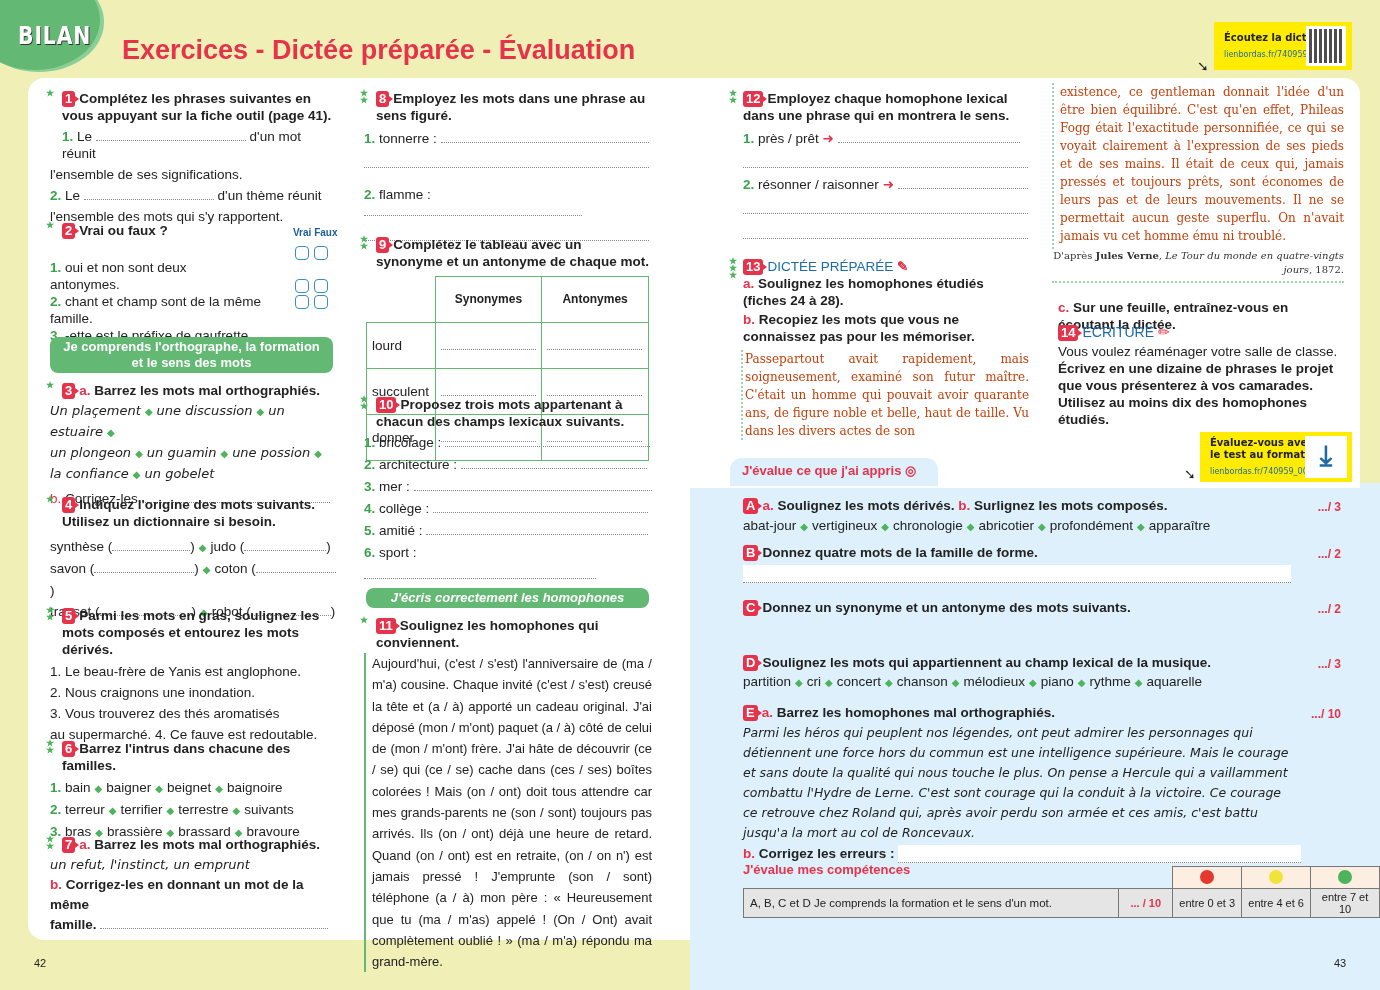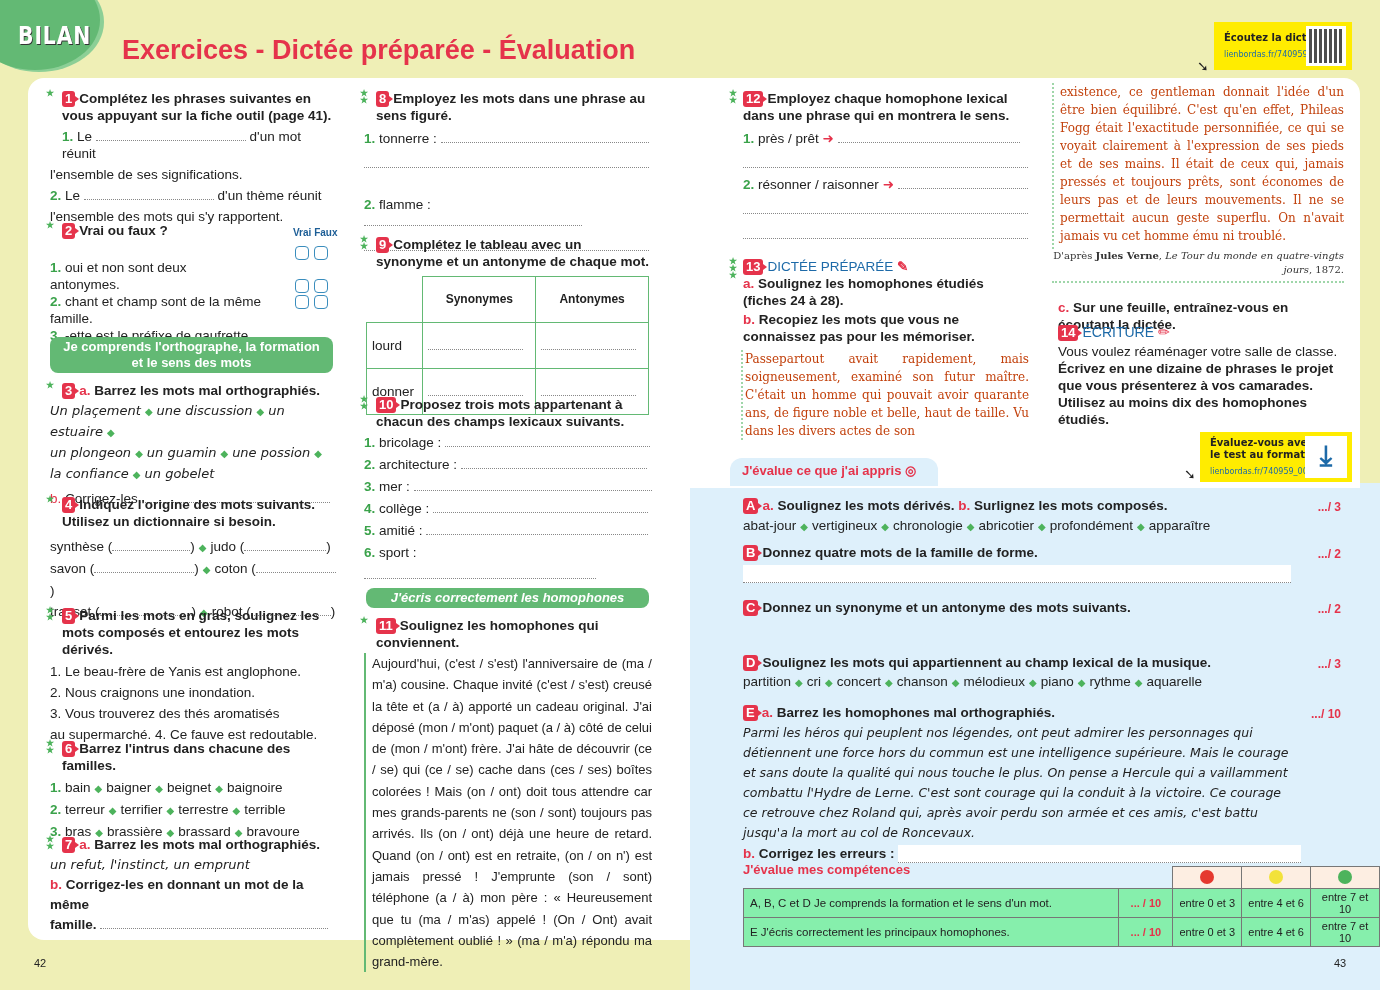--- a/index.html
+++ b/index.html
@@ -26,21 +26,21 @@
 .banner{position:absolute;background:#63b974;color:#fff;font-weight:bold;text-align:center;border-radius:8px;font-size:13px;line-height:16px}
 .box{display:inline-block;width:14px;height:14px;border:1.5px solid #3a8dbd;border-radius:4px;margin-left:5px}
 table{border-collapse:collapse}
 .tbl9 td,.tbl9 th{border:1.5px solid #63b974;height:25px;padding:14px 5px;font-size:13.5px}
 .tbl9 th{font-size:12px;font-weight:bold;height:20px}
 .dictee{font-family:"DejaVu Serif",serif;font-size:12px;line-height:18px;color:#c2410c;text-align:justify}
 .yellow{position:absolute;background:#ffec00;font-family:"DejaVu Sans",sans-serif}
 .pts{position:absolute;right:0;color:#e5334b;font-weight:bold;font-size:12px}
 .eval-tab{position:absolute;left:730px;top:458px;width:208px;height:28px;background:#def0fb;border-radius:12px 12px 0 0;color:#e5334b;font-weight:bold;font-size:13px;padding:5px 12px}
 .wbox{display:inline-block;background:#fff;height:18px;border-bottom:1px dotted #888;vertical-align:middle}
-.comp td{border:1.5px solid #777;background:#86efac;font-size:11px;padding:2px 6px;height:22px}
+.comp td{border:1.5px solid #777;background:#e5e5e5;font-size:11px;padding:2px 6px;height:22px}
 .page-num{position:absolute;font-size:11px;color:#222}
 </style>
 </head>
 <body>
 
 <div class="rightbg"></div>
 <div class="eval-bg"></div>
 
 <div class="bilan-circle"></div>
 <div class="bilan">BILAN</div>
@@ -108,52 +108,57 @@
     <div>2. Nous craignons une inondation.</div>
     <div>3. Vous trouverez des thés aromatisés</div>
     <div>au supermarché. 4. Ce fauve est redoutable.</div>
   </div>
 </div>
 
 <div class="ex" style="left:38px;top:740px;width:300px">
   <div class="hd"><span class="stars">★<br>★</span><span class="num">6</span><span>Barrez l'intrus dans chacune des familles.</span></div>
   <div style="padding-left:12px;line-height:21px;margin-top:3px">
     <div><span class="green">1.</span> <span>bain</span><span class="dot">◆</span><span>baigner</span><span class="dot">◆</span><span>beignet</span><span class="dot">◆</span><span>baignoire</span></div>
-    <div><span class="green">2.</span> <span>terreur</span><span class="dot">◆</span><span>terrifier</span><span class="dot">◆</span><span>terrestre</span><span class="dot">◆</span><span>terrible</span></div>
+    <div><span class="green">2.</span> <span>terreur</span><span class="dot">◆</span><span>terrifier</span><span class="dot">◆</span><span>terrestre</span><span class="dot">◆</span><span>suivants</span></div>
     <div><span class="green">3.</span> <span>bras</span><span class="dot">◆</span><span>brassière</span><span class="dot">◆</span><span>brassard</span><span class="dot">◆</span><span>bravoure</span></div>
   </div>
 </div>
 
 <div class="ex" style="left:38px;top:836px;width:300px">
   <div class="hd"><span class="stars">★<br>★</span><span class="num">7</span><span class="red">a.</span> <span>Barrez les mots mal orthographiés.</span></div>
   <div class="hand" style="padding-left:12px;line-height:20px;margin-top:2px">
       <div>un refut, l'instinct, un emprunt</div>
     </div>
   <div style="padding-left:12px;font-weight:bold;line-height:20px"><span class="red">b.</span> <span>Corrigez-les en donnant un mot de la même</span><br><span>famille.</span> <span class="line" style="width:228px"></span></div>
 </div>
 
 <div class="ex" style="left:352px;top:90px;width:300px">
   <div class="hd"><span class="stars">★<br>★</span><span class="num">8</span><span>Employez les mots dans une phrase au sens figuré.</span></div>
   <div style="padding-left:12px;margin-top:6px"><span class="green">1.</span> <span>tonnerre :</span> <span class="line" style="width:208px"></span></div>
   <div style="padding-left:12px;margin-top:8px"><span class="line" style="width:285px"></span></div>
-  <div style="padding-left:12px;margin-top:24px"><span class="green">2.</span> <span>flamme :</span> <span class="line" style="width:218px"></span></div>
+  <div style="padding-left:12px;margin-top:14px"><span class="green">2.</span> <span>flamme :</span> <span class="line" style="width:218px"></span></div>
   <div style="padding-left:12px;margin-top:8px"><span class="line" style="width:285px"></span></div>
 </div>
 
 <div class="ex" style="left:352px;top:236px;width:300px">
   <div class="hd"><span class="stars">★<br>★</span><span class="num">9</span><span>Complétez le tableau avec un synonyme et un antonyme de chaque mot.</span></div>
   <table class="tbl9" style="margin:6px 0 0 14px;width:283px">
     <tbody>
         <tr>
           <th style="border-top:none;border-left:none"></th>
           <th>Synonymes</th>
           <th>Antonymes</th>
         </tr>
     <tr>
           <td>lourd</td>
+          <td><span class="line" style="width:95px"></span></td>
+          <td><span class="line" style="width:95px"></span></td>
+        </tr>
+    <tr>
+          <td>succulent</td>
           <td><span class="line" style="width:95px"></span></td>
           <td><span class="line" style="width:95px"></span></td>
         </tr>
     <tr>
           <td>donner</td>
           <td><span class="line" style="width:95px"></span></td>
           <td><span class="line" style="width:95px"></span></td>
         </tr>
   </tbody>
     </table>
@@ -260,24 +265,17 @@
         <td style="background:#fdeee2;width:70px;text-align:center"><span style="display:inline-block;width:14px;height:14px;border-radius:50%;background:#f2e23a"></span></td>
         <td style="background:#fdeee2;width:70px;text-align:center"><span style="display:inline-block;width:14px;height:14px;border-radius:50%;background:#4db35c"></span></td>
       </tr>
   <tr>
         <td colspan="1" style="font-size:11.5px">A, B, C et D  Je comprends la formation et le sens d'un mot.</td>
         <td style="color:#e5334b;font-weight:bold;width:55px;text-align:center">... / 10</td>
         <td style="text-align:center">entre 0 et 3</td>
         <td style="text-align:center">entre 4 et 6</td>
         <td style="text-align:center">entre 7 et 10</td>
       </tr>
-  <tr>
-        <td style="font-size:11.5px">E  J'écris correctement les principaux homophones.</td>
-        <td style="color:#e5334b;font-weight:bold;text-align:center">... / 10</td>
-        <td style="text-align:center">entre 0 et 3</td>
-        <td style="text-align:center">entre 4 et 6</td>
-        <td style="text-align:center">entre 7 et 10</td>
-      </tr>
 </tbody>
   </table>
 
 <div class="page-num" style="left:34px;top:957px">42</div>
 <div class="page-num" style="left:1334px;top:957px">43</div>
 
 </body></html>

